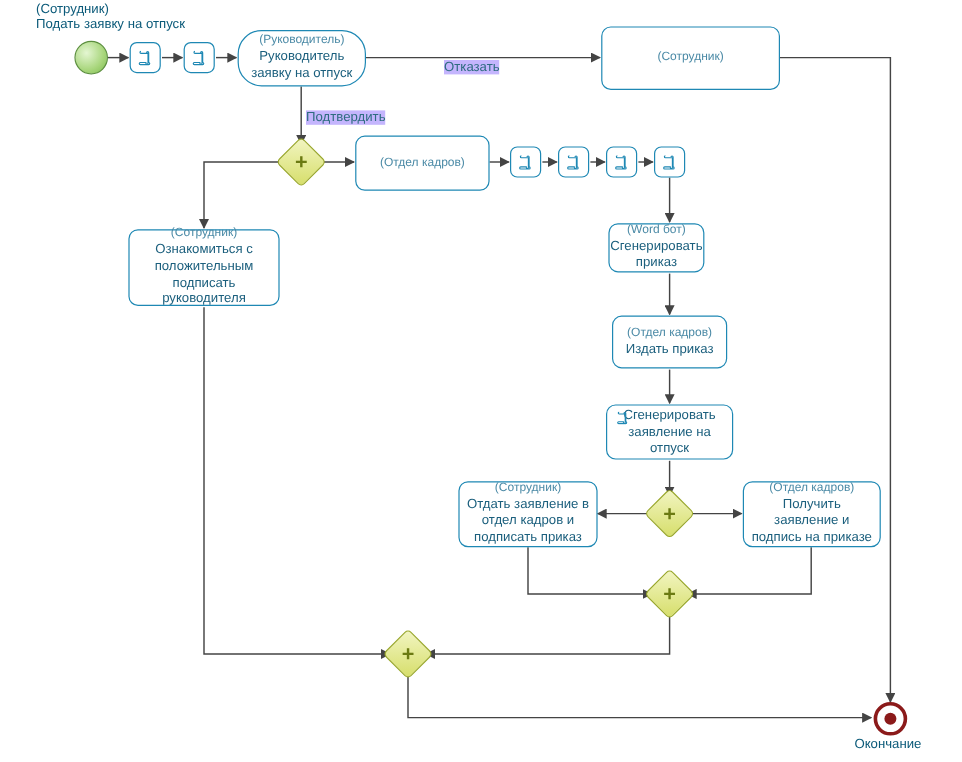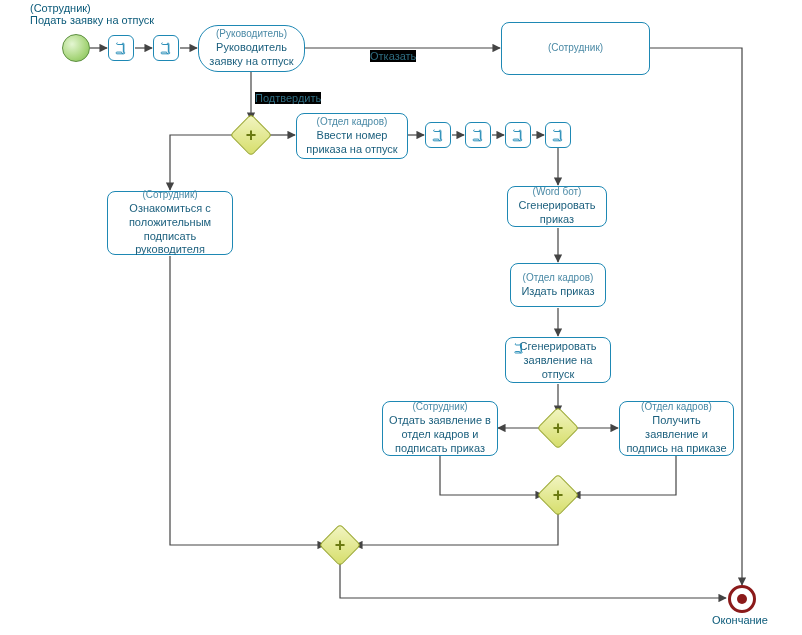--- a/index.html
+++ b/index.html
@@ -99,21 +99,21 @@
   .gateway .plus {
     position:absolute;
     left:0; top:0; width:30px; height:30px;
     display:flex; align-items:center; justify-content:center;
     font-weight:bold; font-size:18px; color:#6b7a12;
   }
   .edge-label {
     position:absolute;
     font-size:11px;
     color:#2e6c80;
-    background: #000000;
+    background: #c4b5fd;
   }
   svg.wires {
     position:absolute;
     left:0; top:0;
     width:802px; height:635px;
     pointer-events:none;
   }
   .script-marker {
     position:absolute;
     width:14px; height:14px;
@@ -216,21 +216,20 @@
       <div class="plus">+</div>
   </div>
 
   <div class="task" style="left:107px; top:191px; width:126px; height:64px;">
     <div class="role">(Сотрудник)</div>
     <div class="name">Ознакомиться с положительным подписать руководителя</div>
   </div>
 
   <div class="task" style="left:296px; top:113px; width:112px; height:46px;">
     <div class="role">(Отдел кадров)</div>
-    <div class="name">Ввести номер приказа на отпуск</div>
   </div>
 
   <div class="mini" style="left:425px; top:122px;">
     <svg width="14" height="14" viewBox="0 0 24 24">
         <path d="M6 3 C4 3 4 6 6 6 L16 6 L16 20 C16 22 13 22 13 20 L13 19 L5 19 C3 19 3 22 5 22 L17 22 C19 22 19 19 17 19 L17 5 C17 3 14 3 14 5" fill="none" stroke="#1e88b4" stroke-width="1.6"></path>
       </svg>
   </div>
   <div class="mini" style="left:465px; top:122px;">
     <svg width="14" height="14" viewBox="0 0 24 24">
         <path d="M6 3 C4 3 4 6 6 6 L16 6 L16 20 C16 22 13 22 13 20 L13 19 L5 19 C3 19 3 22 5 22 L17 22 C19 22 19 19 17 19 L17 5 C17 3 14 3 14 5" fill="none" stroke="#1e88b4" stroke-width="1.6"></path>
@@ -240,21 +239,21 @@
     <svg width="14" height="14" viewBox="0 0 24 24">
         <path d="M6 3 C4 3 4 6 6 6 L16 6 L16 20 C16 22 13 22 13 20 L13 19 L5 19 C3 19 3 22 5 22 L17 22 C19 22 19 19 17 19 L17 5 C17 3 14 3 14 5" fill="none" stroke="#1e88b4" stroke-width="1.6"></path>
       </svg>
   </div>
   <div class="mini" style="left:545px; top:122px;">
     <svg width="14" height="14" viewBox="0 0 24 24">
         <path d="M6 3 C4 3 4 6 6 6 L16 6 L16 20 C16 22 13 22 13 20 L13 19 L5 19 C3 19 3 22 5 22 L17 22 C19 22 19 19 17 19 L17 5 C17 3 14 3 14 5" fill="none" stroke="#1e88b4" stroke-width="1.6"></path>
       </svg>
   </div>
 
-  <div class="task" style="left:507px; top:186px; width:100px; height:41px;justify-content:center;">
+  <div class="task" style="left:507px; top:186px; width:80px; height:41px;justify-content:center;">
     <div class="role">(Word бот)</div>
     <div class="name">Сгенерировать приказ</div>
   </div>
 
   <div class="task" style="left:510px; top:263px; width:96px; height:44px;">
     <div class="role">(Отдел кадров)</div>
     <div class="name">Издать приказ</div>
   </div>
 
   <div class="task" style="left:505px; top:337px; width:106px; height:46px;">

